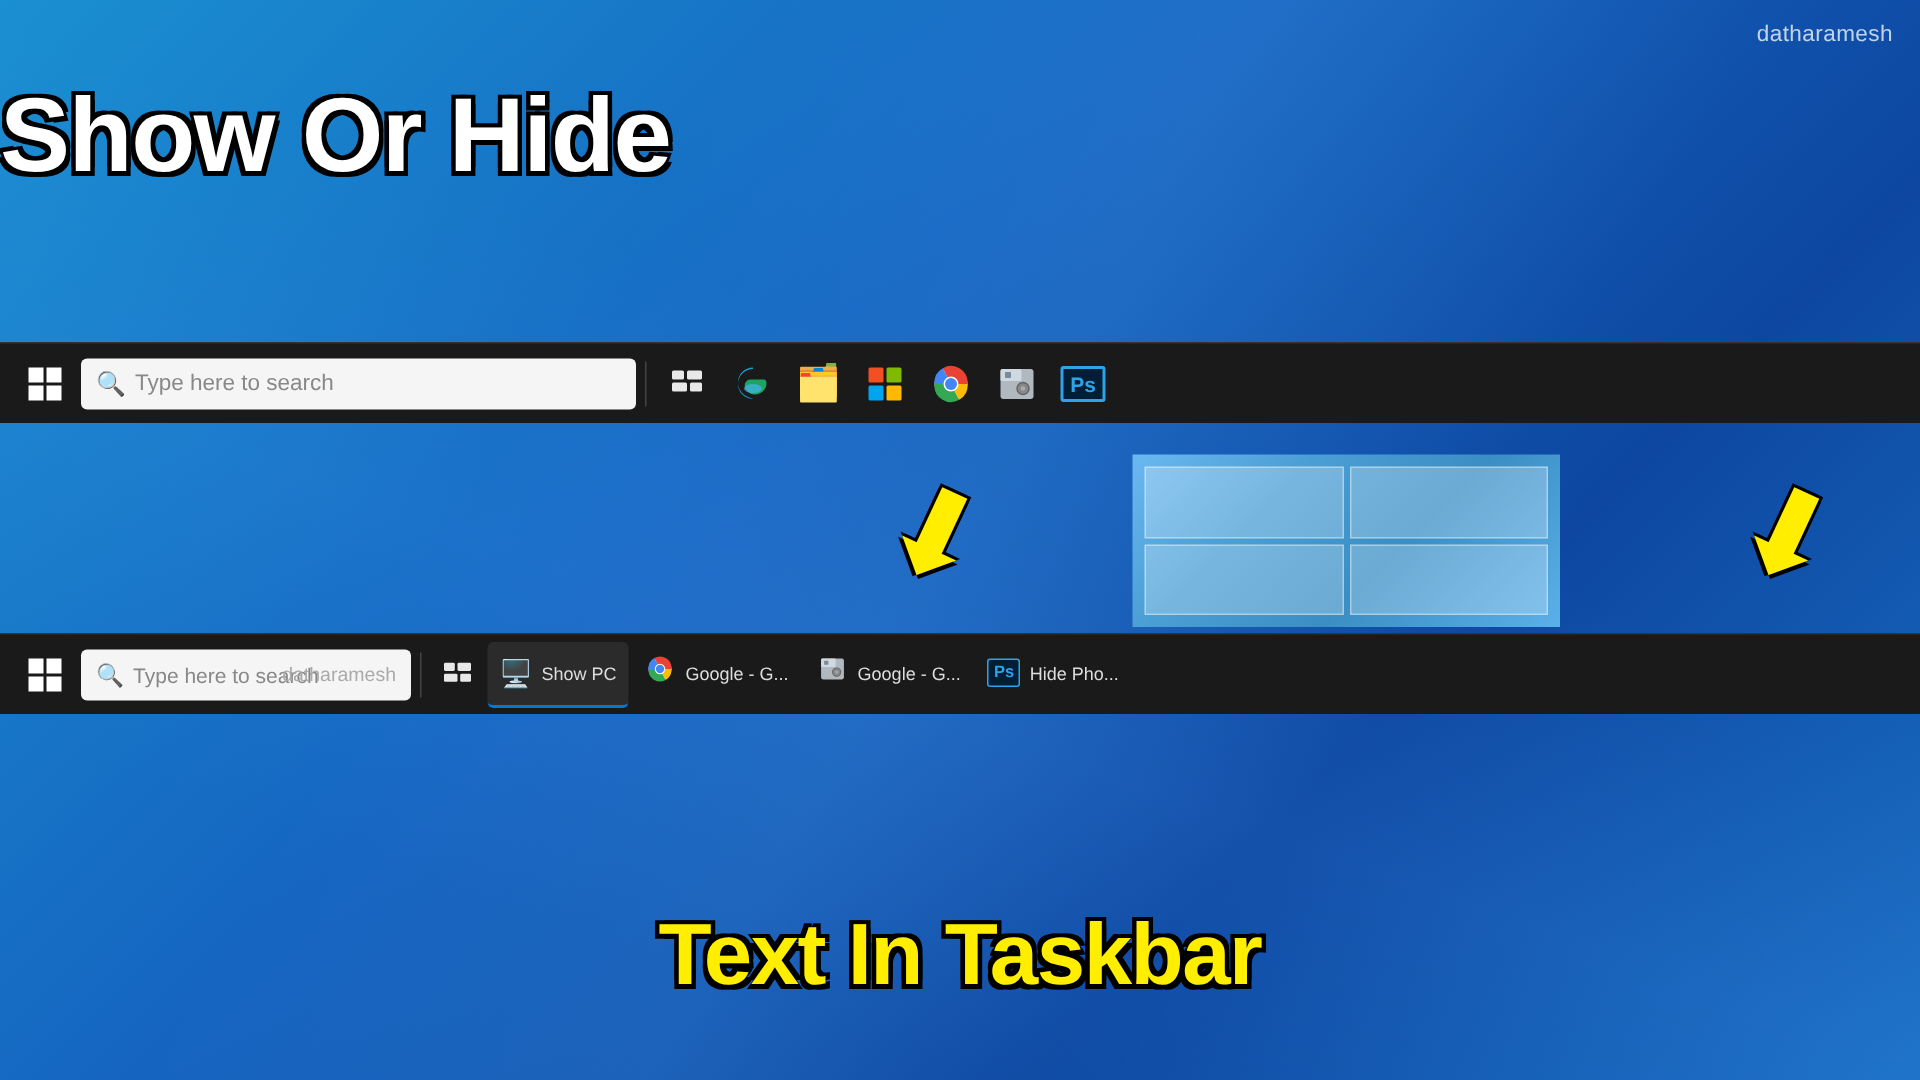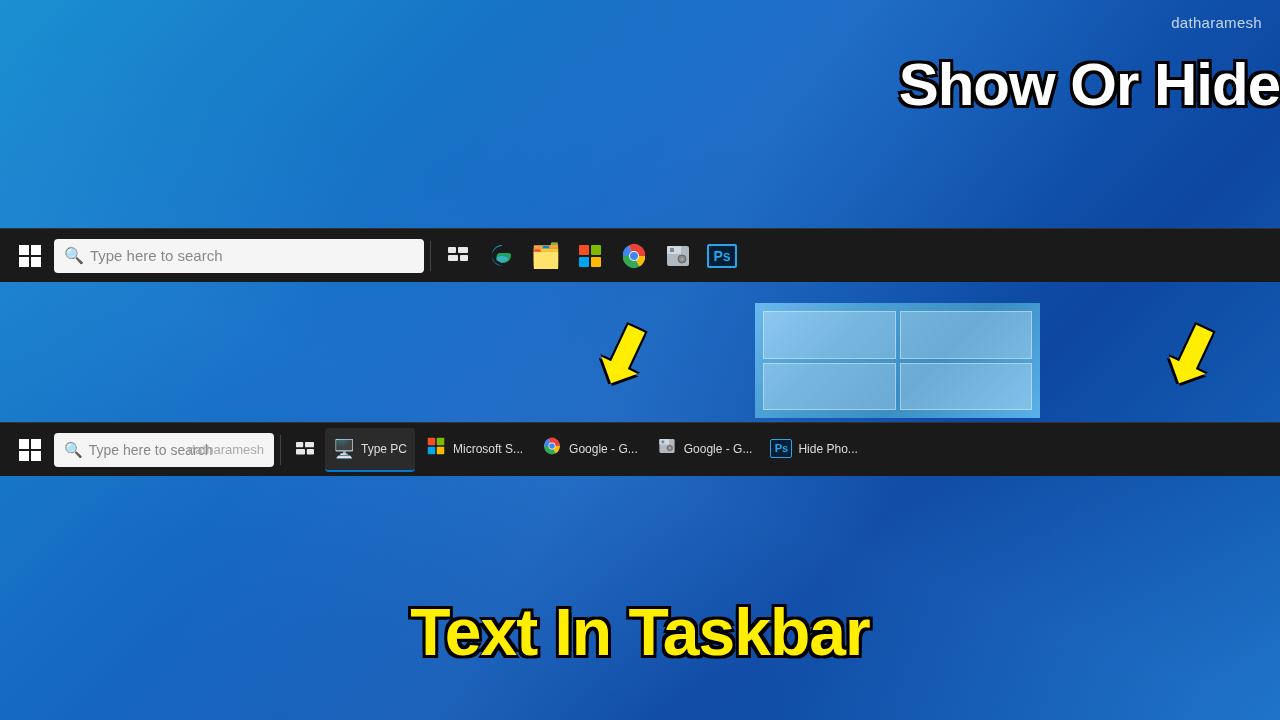--- a/index.html
+++ b/index.html
@@ -33,22 +33,22 @@
       font-weight: 400;
       letter-spacing: 0.3px;
       z-index: 10;
     }
 
     
     .main-title {
       position: absolute;
       top: 55px;
       left: 0; right: 0;
-      text-align: right;
-      font-size: 60px;
+      text-align: left;
+      font-size: 70px;
       font-weight: 900;
       color: #ffffff;
       text-shadow:
         -3px -3px 0 #000,
          3px -3px 0 #000,
         -3px  3px 0 #000,
          3px  3px 0 #000,
         -2px  0   0 #000,
          2px  0   0 #000,
          0   -2px 0 #000,
@@ -57,21 +57,21 @@
       line-height: 1;
       z-index: 10;
     }
 
     
     .bottom-title {
       position: absolute;
       bottom: 50px;
       left: 0; right: 0;
       text-align: center;
-      font-size: 66px;
+      font-size: 58px;
       font-weight: 900;
       color: #ffee00;
       text-shadow:
         -3px -3px 0 #000,
          3px -3px 0 #000,
         -3px  3px 0 #000,
          3px  3px 0 #000;
       letter-spacing: -1px;
       z-index: 10;
     }
@@ -402,34 +402,23 @@
       <svg width="20" height="18" viewBox="0 0 22 20">
         <rect x="1" y="1" width="8" height="6" rx="1" fill="white" opacity="0.9"></rect>
         <rect x="11" y="1" width="10" height="6" rx="1" fill="white" opacity="0.9"></rect>
         <rect x="1" y="9" width="10" height="6" rx="1" fill="white" opacity="0.9"></rect>
         <rect x="13" y="9" width="8" height="6" rx="1" fill="white" opacity="0.9"></rect>
       </svg>
     </div>
 
     <div class="tb-app-item active">
       <span class="app-icon">🖥️</span>
-      <span class="app-label">Type PC</span>
-    </div>
-
-    <div class="tb-app-item">
-      <span class="app-icon">
-        <svg width="18" height="18" viewBox="0 0 24 24">
-          <rect x="1" y="1" width="10" height="10" rx="1" fill="#F25022"></rect>
-          <rect x="13" y="1" width="10" height="10" rx="1" fill="#7FBA00"></rect>
-          <rect x="1" y="13" width="10" height="10" rx="1" fill="#00A4EF"></rect>
-          <rect x="13" y="13" width="10" height="10" rx="1" fill="#FFB900"></rect>
-        </svg>
-      </span>
-      <span class="app-label">Microsoft S...</span>
-    </div>
+      <span class="app-label">Show PC</span>
+    </div>
+
 
     <div class="tb-app-item">
       <span class="app-icon">
         <svg width="18" height="18" viewBox="0 0 26 26">
           <circle cx="13" cy="13" r="11" fill="#fff"></circle>
           <path d="M13 13 L24 13 A11 11 0 0 0 7.5 2.5 Z" fill="#EA4335"></path>
           <path d="M13 13 L7.5 2.5 A11 11 0 0 0 2 13 Z" fill="#4285F4"></path>
           <path d="M13 13 L2 13 A11 11 0 0 0 18.5 23.5 Z" fill="#34A853"></path>
           <path d="M13 13 L18.5 23.5 A11 11 0 0 0 24 13 Z" fill="#FBBC05"></path>
           <circle cx="13" cy="13" r="5" fill="white"></circle>

